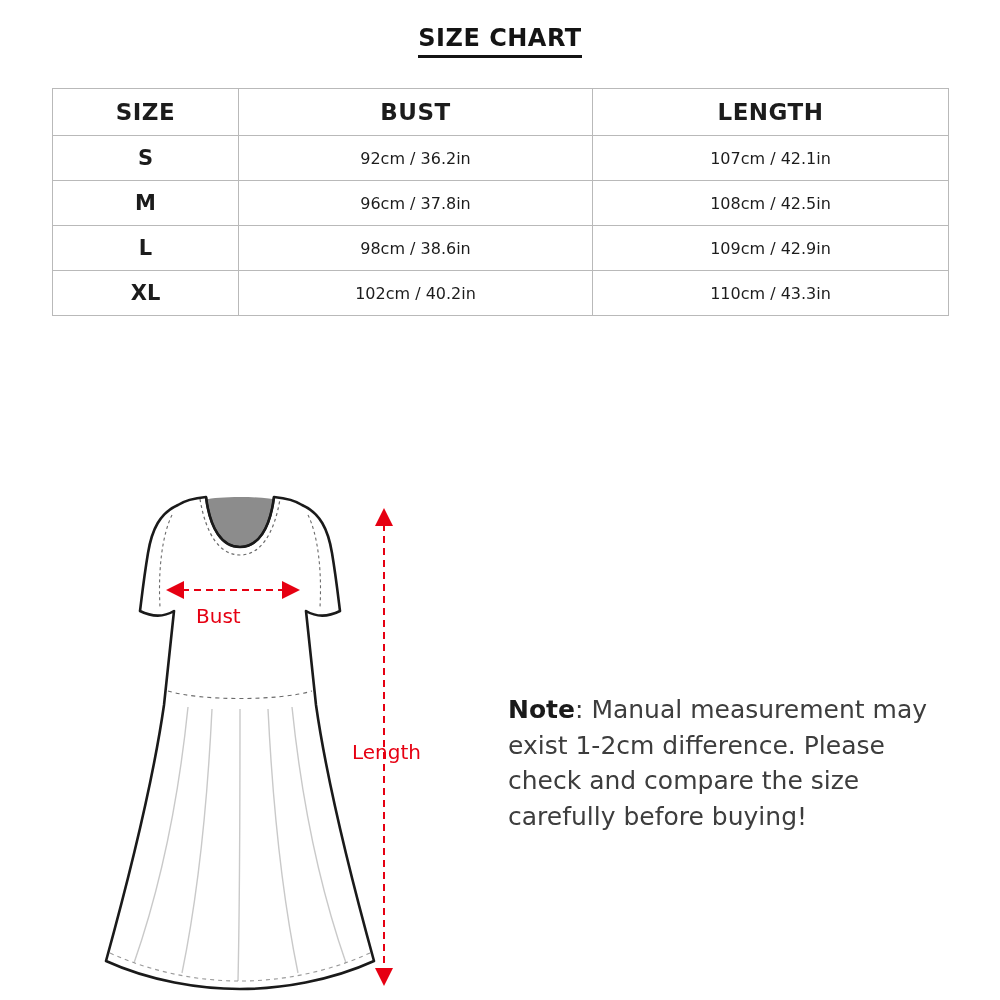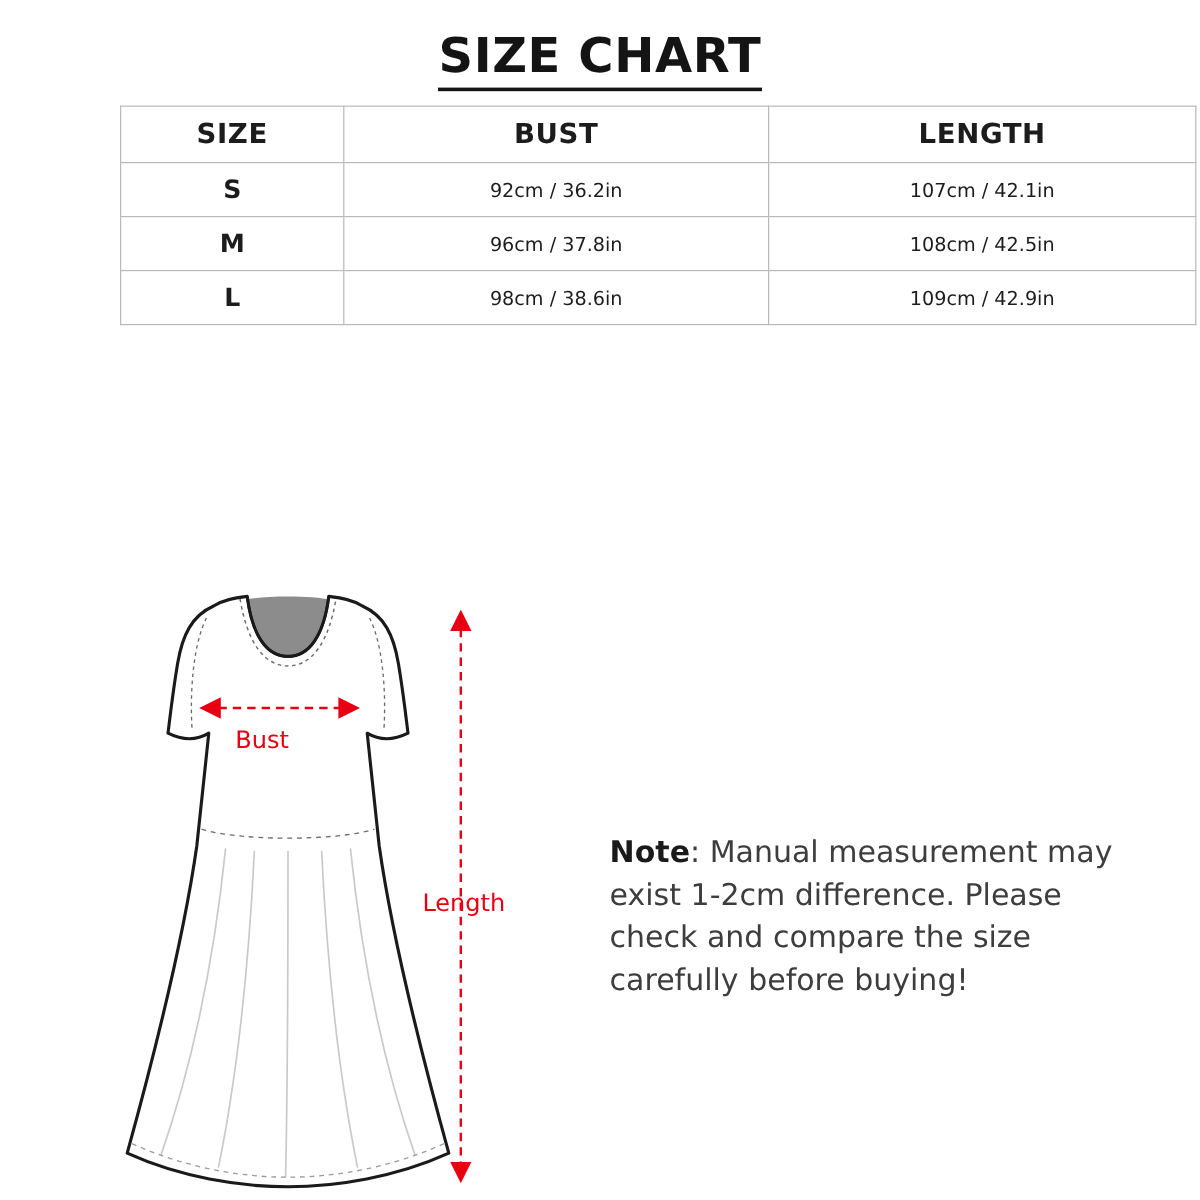--- a/index.html
+++ b/index.html
@@ -16,39 +16,38 @@
     overflow: hidden;
   }
 
   
   #title {
     position: absolute;
     top: 24px;
     left: 0;
     width: 1000px;
     text-align: center;
-    font-size: 40px;
+    font-size: 24px;
     font-weight: bold;
     letter-spacing: 0.5px;
     color: #141414;
   }
   #title span.t {
     border-bottom: 3px solid #141414;
     padding-bottom: 3px;
   }
 
   
   #size-table {
     position: absolute;
     left: 52px;
     top: 88px;
     width: 896px;
     border-collapse: collapse;
     table-layout: fixed;
-    margin-left: 48px;
   }
   #size-table th, #size-table td {
     border: 1px solid #b9b9b9;
     height: 44px;
     font-size: 16px;
     text-align: center;
     color: #1c1c1c;
     font-weight: normal;
     padding: 0;
   }
@@ -137,20 +136,25 @@
     </tr>
     <tr>
       <td class="size-cell">M</td>
       <td>96cm / 37.8in</td>
       <td>108cm / 42.5in</td>
     </tr>
     <tr>
       <td class="size-cell">L</td>
       <td>98cm / 38.6in</td>
       <td>109cm / 42.9in</td>
+    </tr>
+    <tr>
+      <td class="size-cell">XL</td>
+      <td>102cm / 40.2in</td>
+      <td>110cm / 43.3in</td>
     </tr>
   </tbody>
 </table>
 
 <div id="dress-wrap">
   <svg id="dress-svg" width="360" height="500" viewBox="0 0 360 500">
 
     <path d="M123,12 C128,42 152,58 180,58 C208,58 232,42 237,12
              C228,6 210,2 180,2 C150,2 132,6 123,12 Z" fill="#8c8c8c" stroke="none"></path>
 

